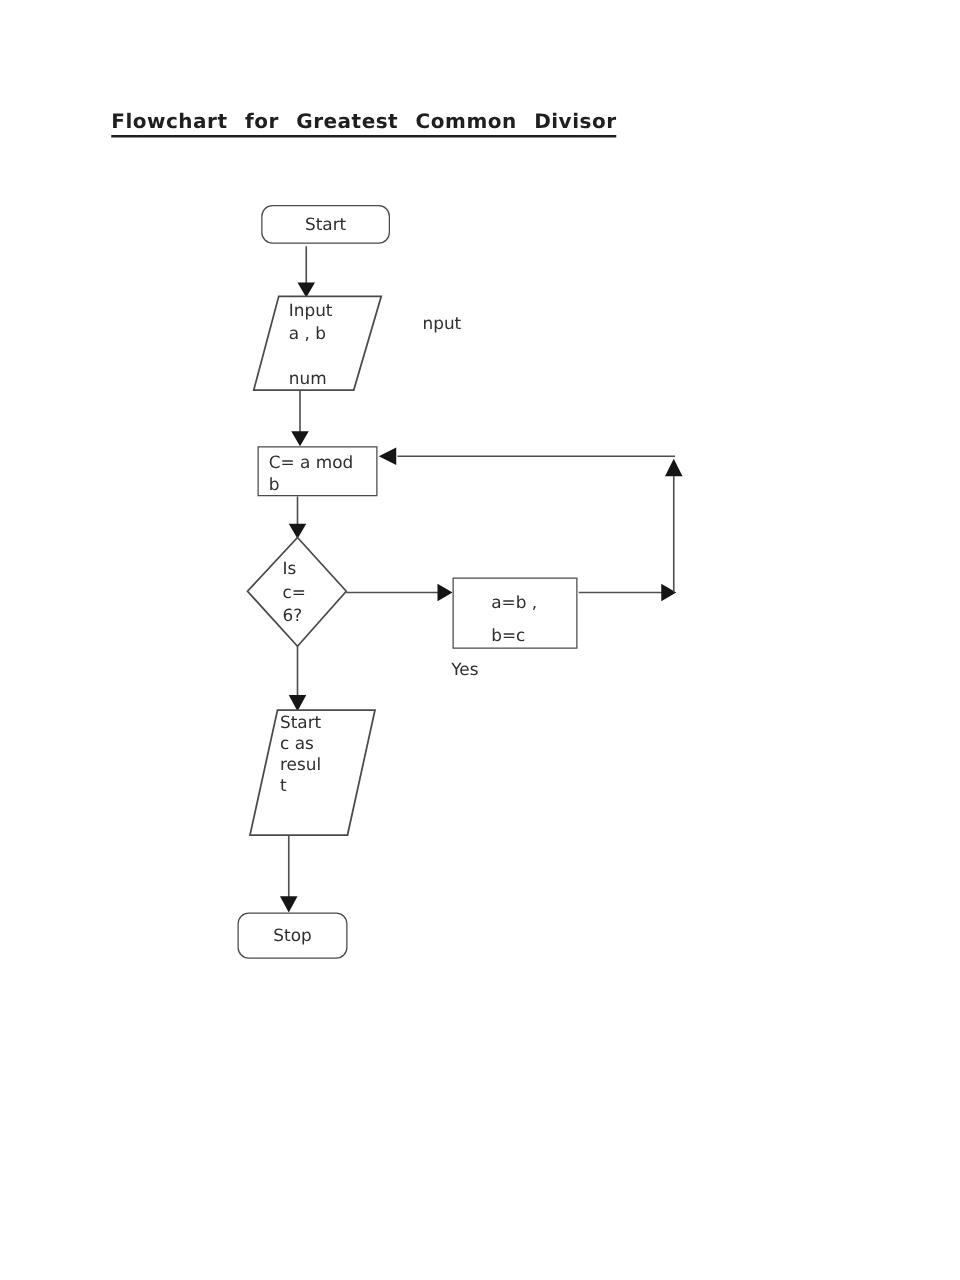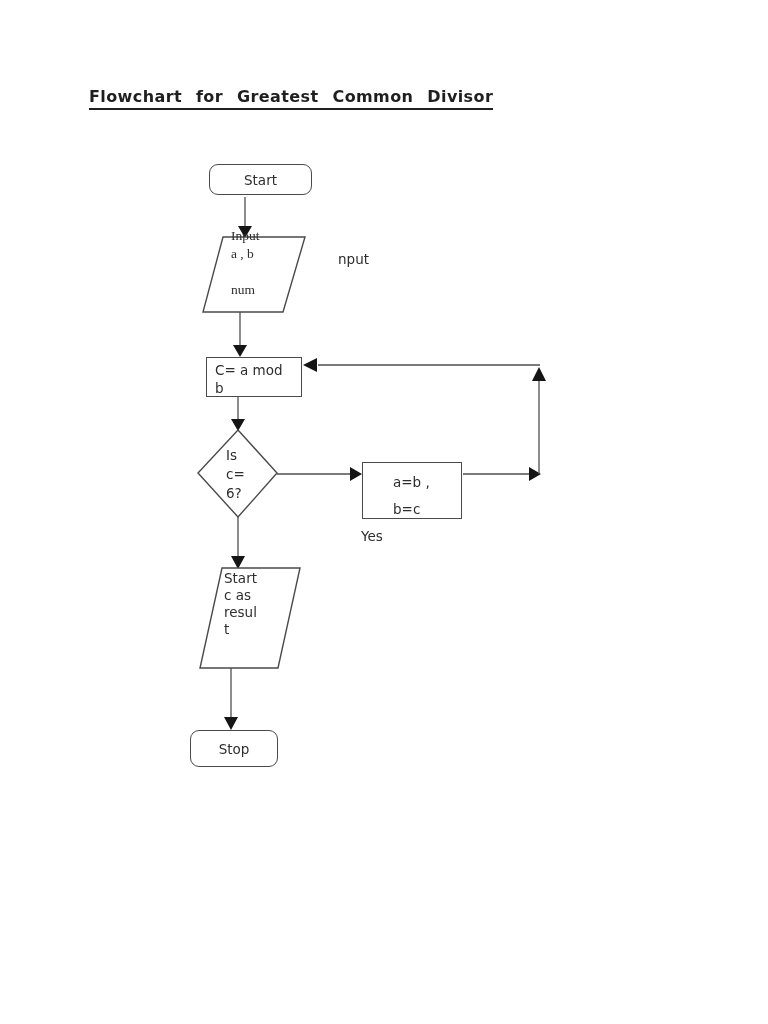--- a/index.html
+++ b/index.html
@@ -119,21 +119,21 @@
 
   <div class="node-box" style="left:362px; top:462px; width:100px; height:57px;">
     <span class="inner-label ab-label">a=b ,
 b=c</span>
   </div>
 
   <div class="node-box rounded" style="left:190px; top:730px; width:88px; height:37px;">
     <span class="inner-label">Stop</span>
   </div>
 
-  <div class="label" style="left:231px; top:227px;font-family:Liberation Serif, serif;">Input
+  <div class="label" style="left:231px; top:240px;">Input
 a , b
 
 num</div>
 
   <div class="label" style="left:298px; top:250px;padding-left:40px;">nput</div>
 
   <div class="label diamond-label" style="left:226px; top:446px;">Is
 c=
 6?</div>
 

